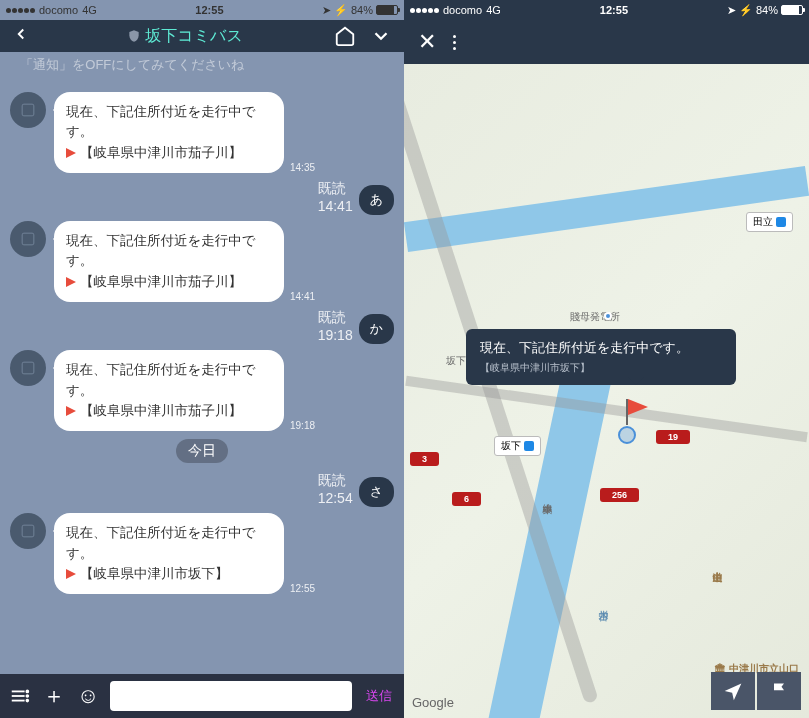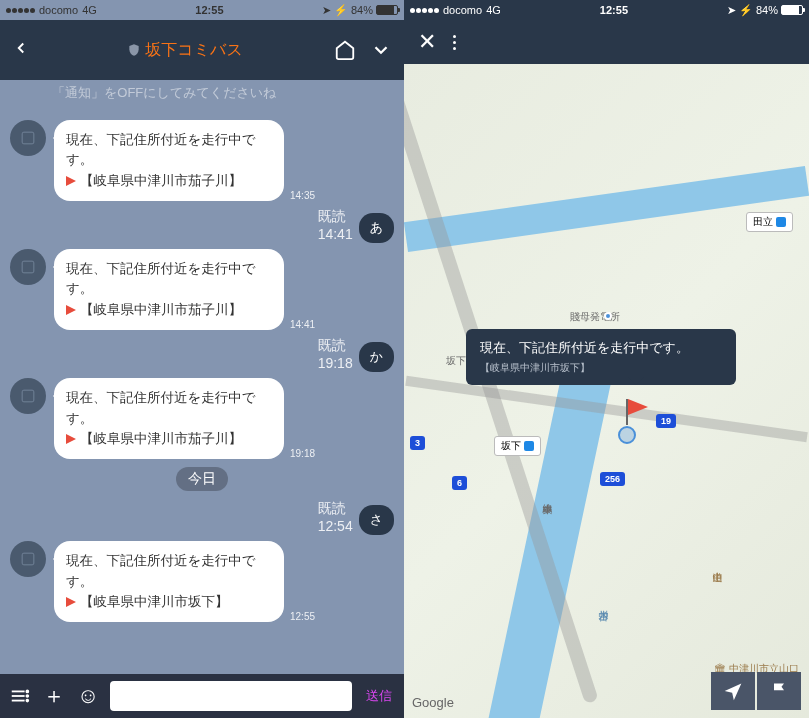--- a/index.html
+++ b/index.html
@@ -18,30 +18,30 @@
     .status-center { flex: 1; text-align: center; font-weight: 600; }
     .status-right { display: flex; align-items: center; gap: 3px; }
     .signal-dots { display: flex; gap: 1px; }
     .dot { width: 5px; height: 5px; border-radius: 50%; background: #333; }
     .status-bar.dark .dot { background: #fff; }
     .battery-icon { width: 22px; height: 10px; border: 1px solid currentColor; border-radius: 2px; position: relative; }
     .battery-icon::after { content: ''; position: absolute; right: -3px; top: 2px; width: 2px; height: 4px; background: currentColor; border-radius: 0 1px 1px 0; }
     .battery-fill { height: 100%; width: 84%; background: currentColor; }
     
     
-    .chat-header { height: 60px; background: #293749; display: flex; align-items: center; padding: 14px 12px; color: #f97316; }
+    .chat-header { height: 32px; background: #293749; display: flex; align-items: center; padding: 14px 12px; color: #5eead4; }
     .back-arrow { width: 24px; }
     .chat-title { flex: 1; text-align: center; font-size: 16px; font-weight: 500; display: flex; align-items: center; justify-content: center; gap: 4px; }
     .shield-icon { width: 14px; height: 14px; }
     .header-icons { display: flex; gap: 14px; }
     .header-icon { width: 22px; height: 22px; }
     
     
     .chat-area { flex: 1; overflow: hidden; padding: 8px 10px; position: relative; }
-    .faded-bg { position: absolute; top: 0; left: 0; right: 16px; padding: 4px 20px; font-size: 13px; color: rgba(255,255,255,0.5); line-height: 1.4; margin-left: 32px; }
+    .faded-bg { position: absolute; top: 0; left: 0; right: 16px; padding: 4px 20px; font-size: 13px; color: rgba(255,255,255,0.5); line-height: 1.4; }
     
     .message-row { display: flex; margin-bottom: 6px; align-items: flex-end; }
     .message-row.incoming { justify-content: flex-start; }
     .message-row.outgoing { justify-content: flex-end; }
     
     .avatar { width: 36px; height: 36px; border-radius: 50%; background: #4a5a6e; margin-right: 8px; flex-shrink: 0; align-self: flex-start; display: flex; align-items: center; justify-content: center; }
     .avatar svg { width: 20px; height: 20px; stroke: #7a8aa0; fill: none; }
     
     .bubble-white { background: #fff; border-radius: 16px; padding: 10px 12px; max-width: 230px; font-size: 13.5px; line-height: 1.5; color: #333; position: relative; }
     .bubble-white::before { content: ''; position: absolute; left: -7px; top: 12px; width: 0; height: 0; border: 6px solid transparent; border-right-color: #fff; }
@@ -71,26 +71,26 @@
     
     .map-area { flex: 1; position: relative; background: #eef0e5; overflow: hidden; }
     .map-land { position: absolute; inset: 0; background: linear-gradient(135deg, #e8ece0 0%, #eef2e7 50%, #e5e9dc 100%); }
     .river { position: absolute; background: #8fc7e8; }
     .river1 { top: 130px; left: 0; width: 100%; height: 30px; transform: rotate(-8deg); }
     .river2 { top: 280px; left: 120px; width: 50px; height: 420px; border-radius: 30px; transform: rotate(12deg); }
     .road { position: absolute; background: rgba(150,150,150,0.4); }
     .road1 { top: 0; left: 80px; width: 14px; height: 100%; transform: rotate(-18deg); border-radius: 8px; }
     .road2 { top: 340px; left: 0; width: 100%; height: 10px; transform: rotate(8deg); }
     
-    .route-badge { position: absolute; background: #1d4ed8; color: #fff; font-size: 9px; padding: 2px 5px; border-radius: 3px; font-weight: 600; }
+    .route-badge { position: absolute; background: #b91c1c; color: #fff; font-size: 9px; padding: 2px 12px; border-radius: 3px; font-weight: 600; margin-top: 16px; }
     .station-badge { position: absolute; background: #fff; border: 1px solid #bbb; font-size: 10px; padding: 2px 6px; border-radius: 3px; display: flex; align-items: center; gap: 3px; }
     .station-badge .st-icon { width: 10px; height: 10px; background: #1e88e5; border-radius: 2px; }
     
     .map-label { position: absolute; font-size: 10px; color: #6a6a6a; margin-left: 36px; }
-    .map-label.brown { color: #9a7a4a; }
+    .map-label.brown { color: #9a7a4a; font-weight: bold; }
     
     
     .tooltip { position: absolute; top: 265px; left: 62px; background: #293749; color: #fff; padding: 10px 14px; border-radius: 6px; width: 270px; }
     .tooltip::after { content: ''; position: absolute; bottom: -8px; left: 60%; width: 0; height: 0; border: 8px solid transparent; border-top-color: #293749; }
     .tooltip-title { font-size: 13px; font-weight: 500; margin-bottom: 4px; }
     .tooltip-sub { font-size: 10px; color: #b8c0cc; }
     
     
     .pin-flag { position: absolute; top: 335px; left: 222px; }
     .pin-flag .pole { width: 2px; height: 26px; background: #666; }

